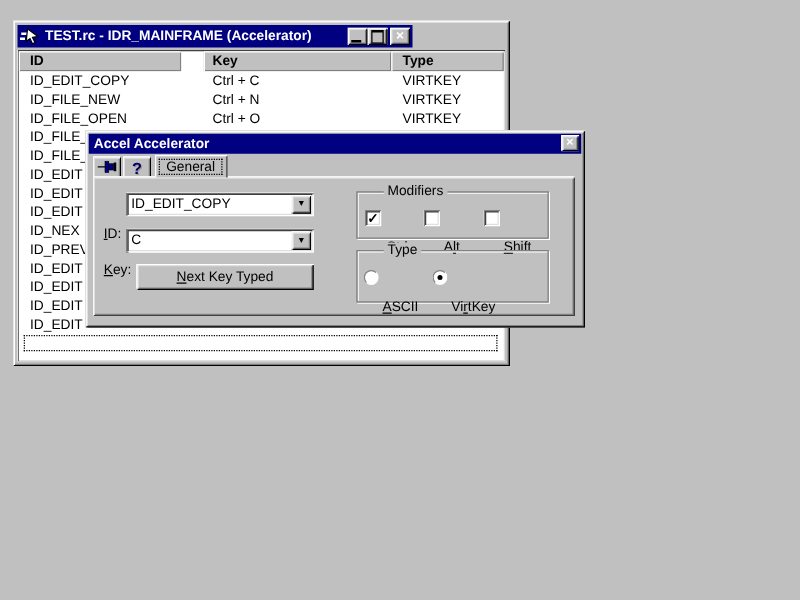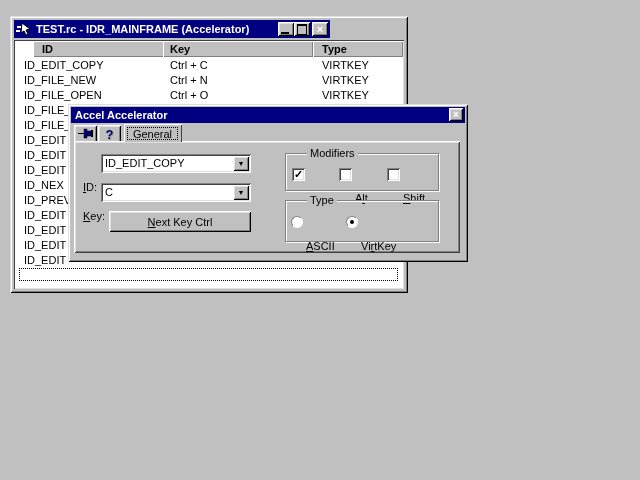--- a/index.html
+++ b/index.html
@@ -101,21 +101,21 @@
             <span class="max-glyph"></span>
           </span>
         <span style="width:2px"></span>
         <span class="btn3d capbtn">
             <span class="x-glyph">×</span>
           </span>
       </span>
     </div>
 
     <div id="list-area">
-      <div class="hdr-cell" style="left:19px;width:148px;padding-left:9px">ID</div>
+      <div class="hdr-cell" style="left:1px;width:130px;padding-left:9px">ID</div>
       <div class="hdr-cell" style="left:149px;width:150px;padding-left:7px">Key</div>
       <div class="hdr-cell" style="left:299px;width:90px;padding-left:9px">Type</div>
 
       <div class="lrow" style="top:18px">
           <span class="c-id">ID_EDIT_COPY</span>
           <span class="c-key">Ctrl + C</span>
           <span class="c-type">VIRTKEY</span>
         </div>
       <div class="lrow" style="top:33px">
           <span class="c-id">ID_FILE_NEW</span>
@@ -203,21 +203,21 @@
 
       <span class="dlabel" style="left:9px;top:46px"><span class="u">K</span><span>ey:</span></span>
       <div class="combo sunken" style="left:27px;top:42px;width:150px">
         <span class="field">C</span>
         <span class="btn3d drop">
             <span>▼</span>
           </span>
       </div>
 
       <button class="btn3d" id="next-key-button">
-        <span><span class="u">N</span><span>ext Key Ctrl</span></span>
+        <span><span class="u">N</span><span>ext Key Typed</span></span>
       </button>
 
       <div class="groupbox" style="left:211px;top:12px;width:152px;height:36px">
         <span class="groupcaption">Modifiers</span>
         <span class="checkbox" style="left:6px;top:14px">
             <span>✓</span>
           </span>
         <span class="dlabel" style="left:23px;top:15px"><span class="u">C</span><span>trl</span></span>
         <span class="checkbox" style="left:53px;top:14px"></span>
         <span class="dlabel" style="left:69px;top:15px"><span>A</span><span class="u">l</span><span>t</span></span>

